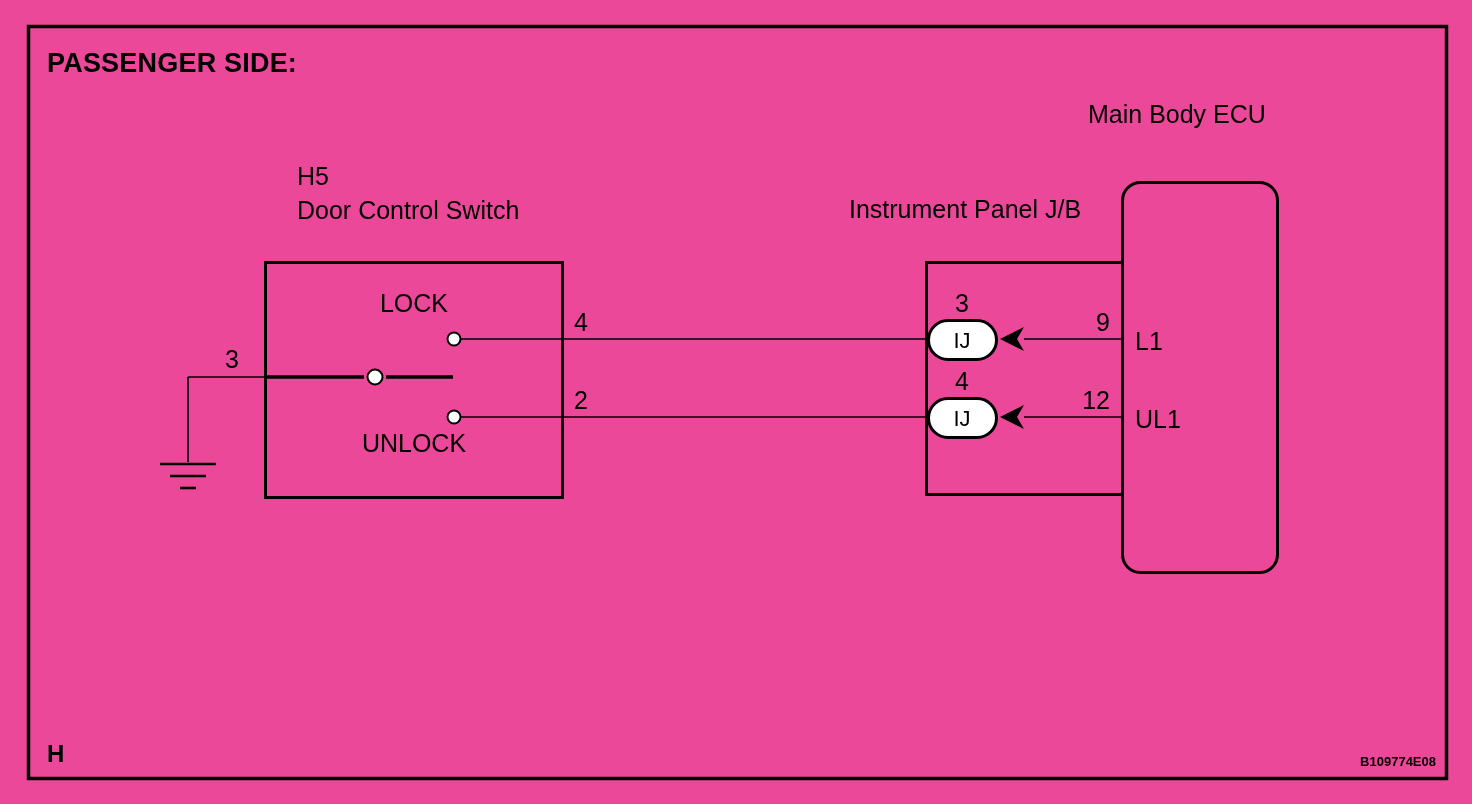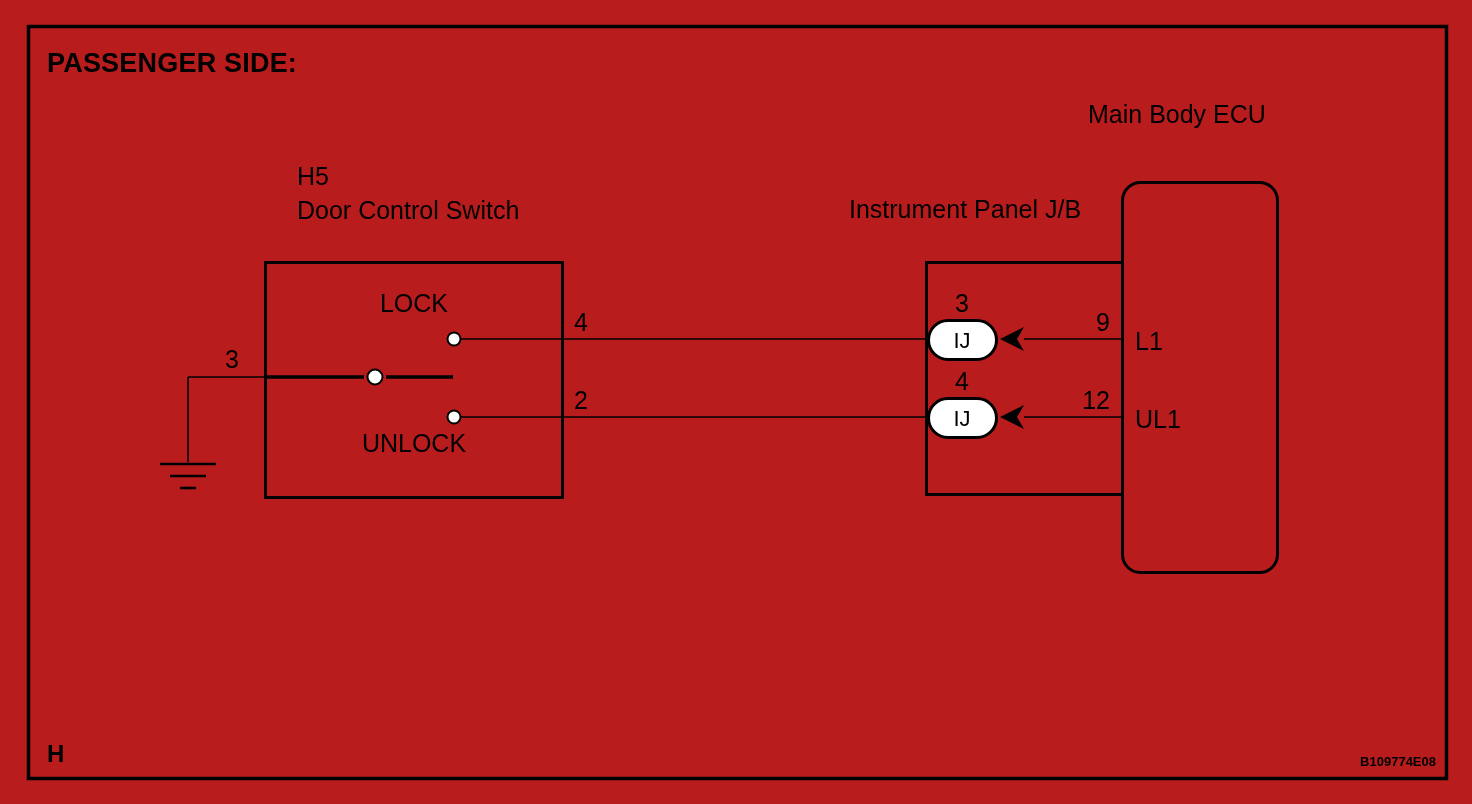--- a/index.html
+++ b/index.html
@@ -5,21 +5,21 @@
 <style>
   html, body {
     margin: 0;
     padding: 0;
     background: #ffffff;
   }
   #page {
     position: relative;
     width: 1472px;
     height: 804px;
-    background: #b91c1c;
+    background: #ec4899;
     font-family: "Liberation Sans", sans-serif;
     overflow: hidden;
   }
   #diagram-svg {
     position: absolute;
     left: 0;
     top: 0;
     width: 1472px;
     height: 804px;
   }

